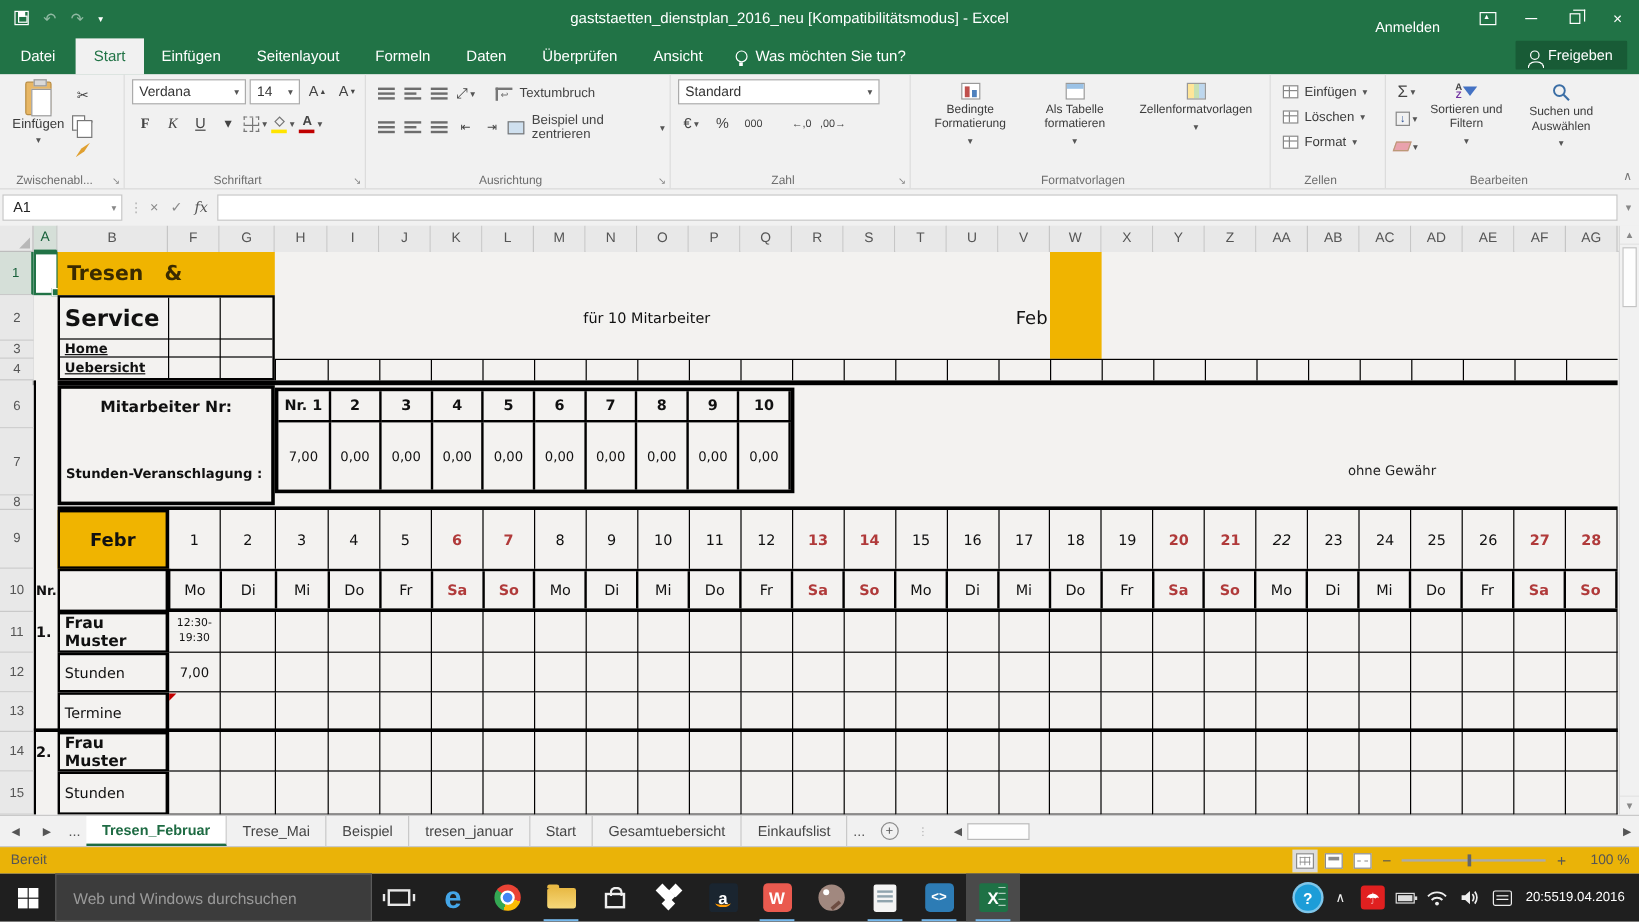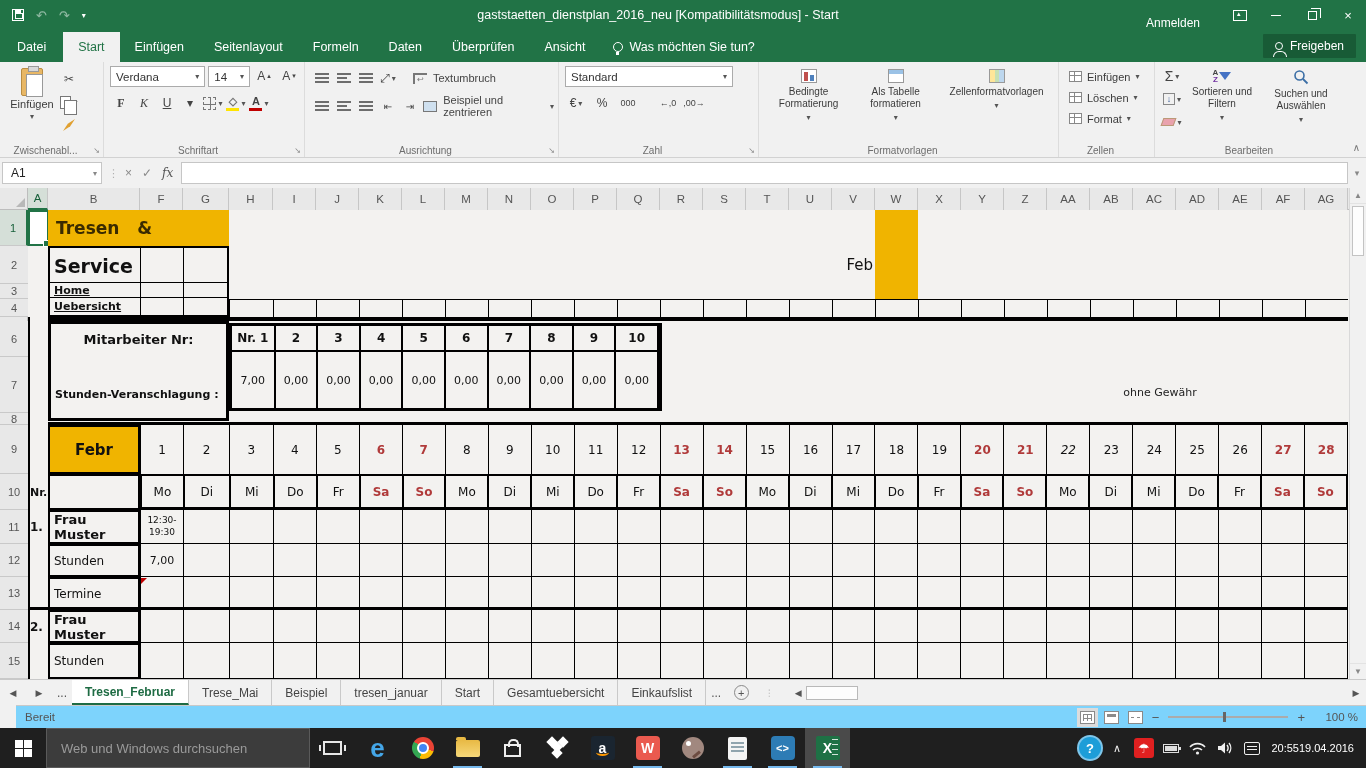--- a/index.html
+++ b/index.html
@@ -134,21 +134,21 @@
 .stab.active{background:#fff;color:#1e6b43;font-weight:bold;border-bottom:2px solid #1e6b43}
 .addsheet{width:30px;display:flex;align-items:center;justify-content:center}
 .addsheet i{width:15px;height:15px;border:1px solid #8a8a8a;border-radius:50%;font-style:normal;font-size:11px;display:flex;align-items:center;justify-content:center;color:#555}
 .hscroll{display:flex;align-items:center;flex:1;margin-left:8px}
 .hsbtn{width:16px;text-align:center;font-size:9px;color:#555}
 .hsthumb{width:52px;height:14px;background:#fdfdfd;border:1px solid #b9b9b9}
 .hstrack{flex:1}
 .hsend{width:16px;text-align:center;font-size:9px;color:#555;margin-right:2px}
 
 
-.statusbar{position:absolute;top:705px;left:16px;right:0;height:23px;background:#7dd3fc;border-top:1px solid #c9c9c9;display:flex;align-items:center;font-size:11.5px;color:#555}
+.statusbar{position:absolute;top:705px;left:0;right:0;height:23px;background:#eab308;border-top:1px solid #c9c9c9;display:flex;align-items:center;font-size:11.5px;color:#555}
 .sbmode{padding-left:9px}
 .sbright{margin-left:auto;display:flex;align-items:center;gap:9px;padding-right:8px}
 .vicon{width:15px;height:13px;border:1px solid #8a8a8a;position:relative;background:#fff}
 .vicon.on{box-shadow:0 0 0 3px #dcdcdc}
 .vicon.grid:before{content:'';position:absolute;inset:2px;background:linear-gradient(#8a8a8a 1px,transparent 1px),linear-gradient(90deg,#8a8a8a 1px,transparent 1px);background-size:4px 4px}
 .vicon.page:before{content:'';position:absolute;left:2px;right:2px;top:2px;height:3px;background:#8a8a8a}
 .vicon.brk:before{content:'';position:absolute;left:2px;right:2px;top:5px;border-top:1px dashed #8a8a8a}
 .zoomtrack{width:120px;height:2px;background:#ababab;position:relative}
 .zoomthumb{position:absolute;left:55px;top:-4px;width:3px;height:10px;background:#666}
 .zoompm{font-size:13px;color:#555}
@@ -202,21 +202,21 @@
 
 <div class="screen">
 
   <div class="titlebar">
     <div class="qat">
       <span class="saveico"></span>
       <span class="ico dim">↶</span>
       <span class="ico dim">↷</span>
       <span class="ico" style="font-size:8px">▾</span>
     </div>
-    <div class="tb-title">gaststaetten_dienstplan_2016_neu  [Kompatibilitätsmodus] - Start</div>
+    <div class="tb-title">gaststaetten_dienstplan_2016_neu  [Kompatibilitätsmodus] - Excel</div>
     <div class="tb-right">
       <span class="signin">Anmelden</span>
       <span class="tb-btn">
           <span class="rdo"></span>
         </span>
       <span class="tb-btn">
           <span class="minbar"></span>
         </span>
       <span class="tb-btn">
           <span class="restico"></span>
@@ -481,20 +481,21 @@
         <div class="cell yl" style="left: 875px; top: 22px; width: 43px; height: 89px;"></div>
         <div class="cell " style="left: 48px; top: 58px; width: 181px; height: 71px; border: 2px solid rgb(0, 0, 0); display: block;">
           <div style="position: absolute; left: 90px; top: 0px; bottom: 0px; width: 1px; background: rgb(0, 0, 0);"></div>
           <div style="position: absolute; left: 133px; top: 0px; bottom: 0px; width: 1px; background: rgb(0, 0, 0);"></div>
           <div style="position: absolute; left: 0px; right: 0px; top: 34px; height: 1px; background: rgb(0, 0, 0);"></div>
           <div style="position: absolute; left: 0px; right: 0px; top: 49px; height: 1px; background: rgb(0, 0, 0);"></div>
           <div style="position: absolute; left: 4px; top: 2px; height: 32px; display: flex; align-items: center; font-weight: bold; font-size: 19px; font-family: &quot;DejaVu Sans&quot;, sans-serif;">Service</div>
           <div style="position: absolute; left: 4px; top: 35px; height: 14px; display: flex; align-items: center; font-weight: bold; font-size: 11px; text-decoration: underline; font-family: &quot;DejaVu Sans&quot;, sans-serif;">Home</div>
           <div style="position: absolute; left: 4px; top: 50px; height: 16px; display: flex; align-items: center; font-weight: bold; font-size: 11px; text-decoration: underline; font-family: &quot;DejaVu Sans&quot;, sans-serif;">Uebersicht</div>
         </div>
+        <div class="cell center" style="left: 229px; top: 58px; width: 620px; height: 38px; font-size: 12px;">für 10 Mitarbeiter</div>
         <div class="cell " style="left: 832px; top: 58px; width: 43px; height: 38px; font-size: 15px; justify-content: flex-end; padding-right: 2px;">Feb</div>
         <div class="cell " style="left: 229px; top: 111px; width: 1119px; height: 18px; border-top: 1px solid rgb(0, 0, 0); display: flex;">
           <div style="width: 44px; height: 100%; border-left: 1px solid rgb(0, 0, 0); box-sizing: border-box;"></div>
           <div style="width: 43px; height: 100%; border-left: 1px solid rgb(0, 0, 0); box-sizing: border-box;"></div>
           <div style="width: 43px; height: 100%; border-left: 1px solid rgb(0, 0, 0); box-sizing: border-box;"></div>
           <div style="width: 43px; height: 100%; border-left: 1px solid rgb(0, 0, 0); box-sizing: border-box;"></div>
           <div style="width: 43px; height: 100%; border-left: 1px solid rgb(0, 0, 0); box-sizing: border-box;"></div>
           <div style="width: 43px; height: 100%; border-left: 1px solid rgb(0, 0, 0); box-sizing: border-box;"></div>
           <div style="width: 43px; height: 100%; border-left: 1px solid rgb(0, 0, 0); box-sizing: border-box;"></div>
           <div style="width: 43px; height: 100%; border-left: 1px solid rgb(0, 0, 0); box-sizing: border-box;"></div>

